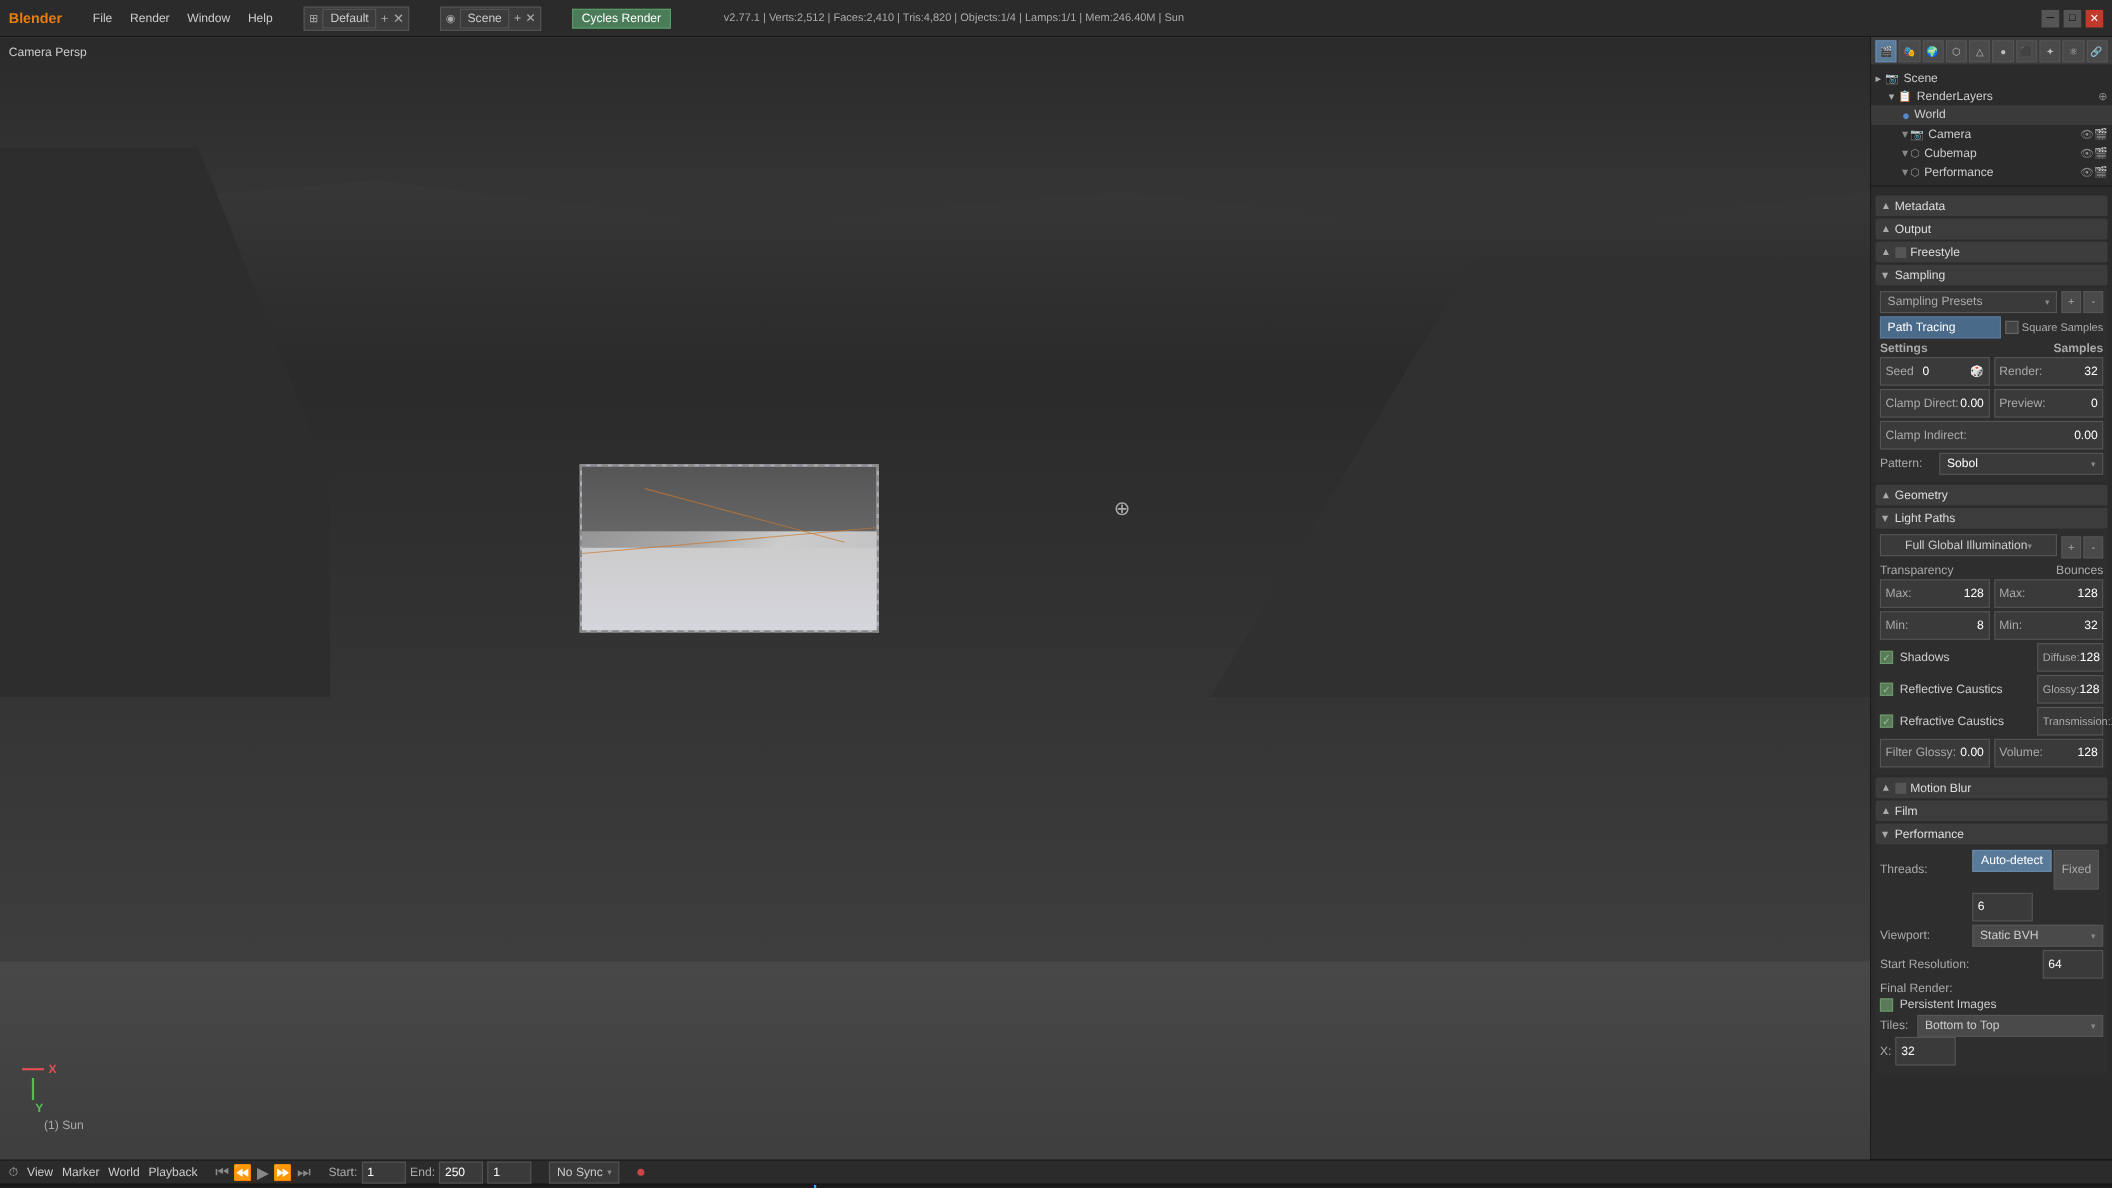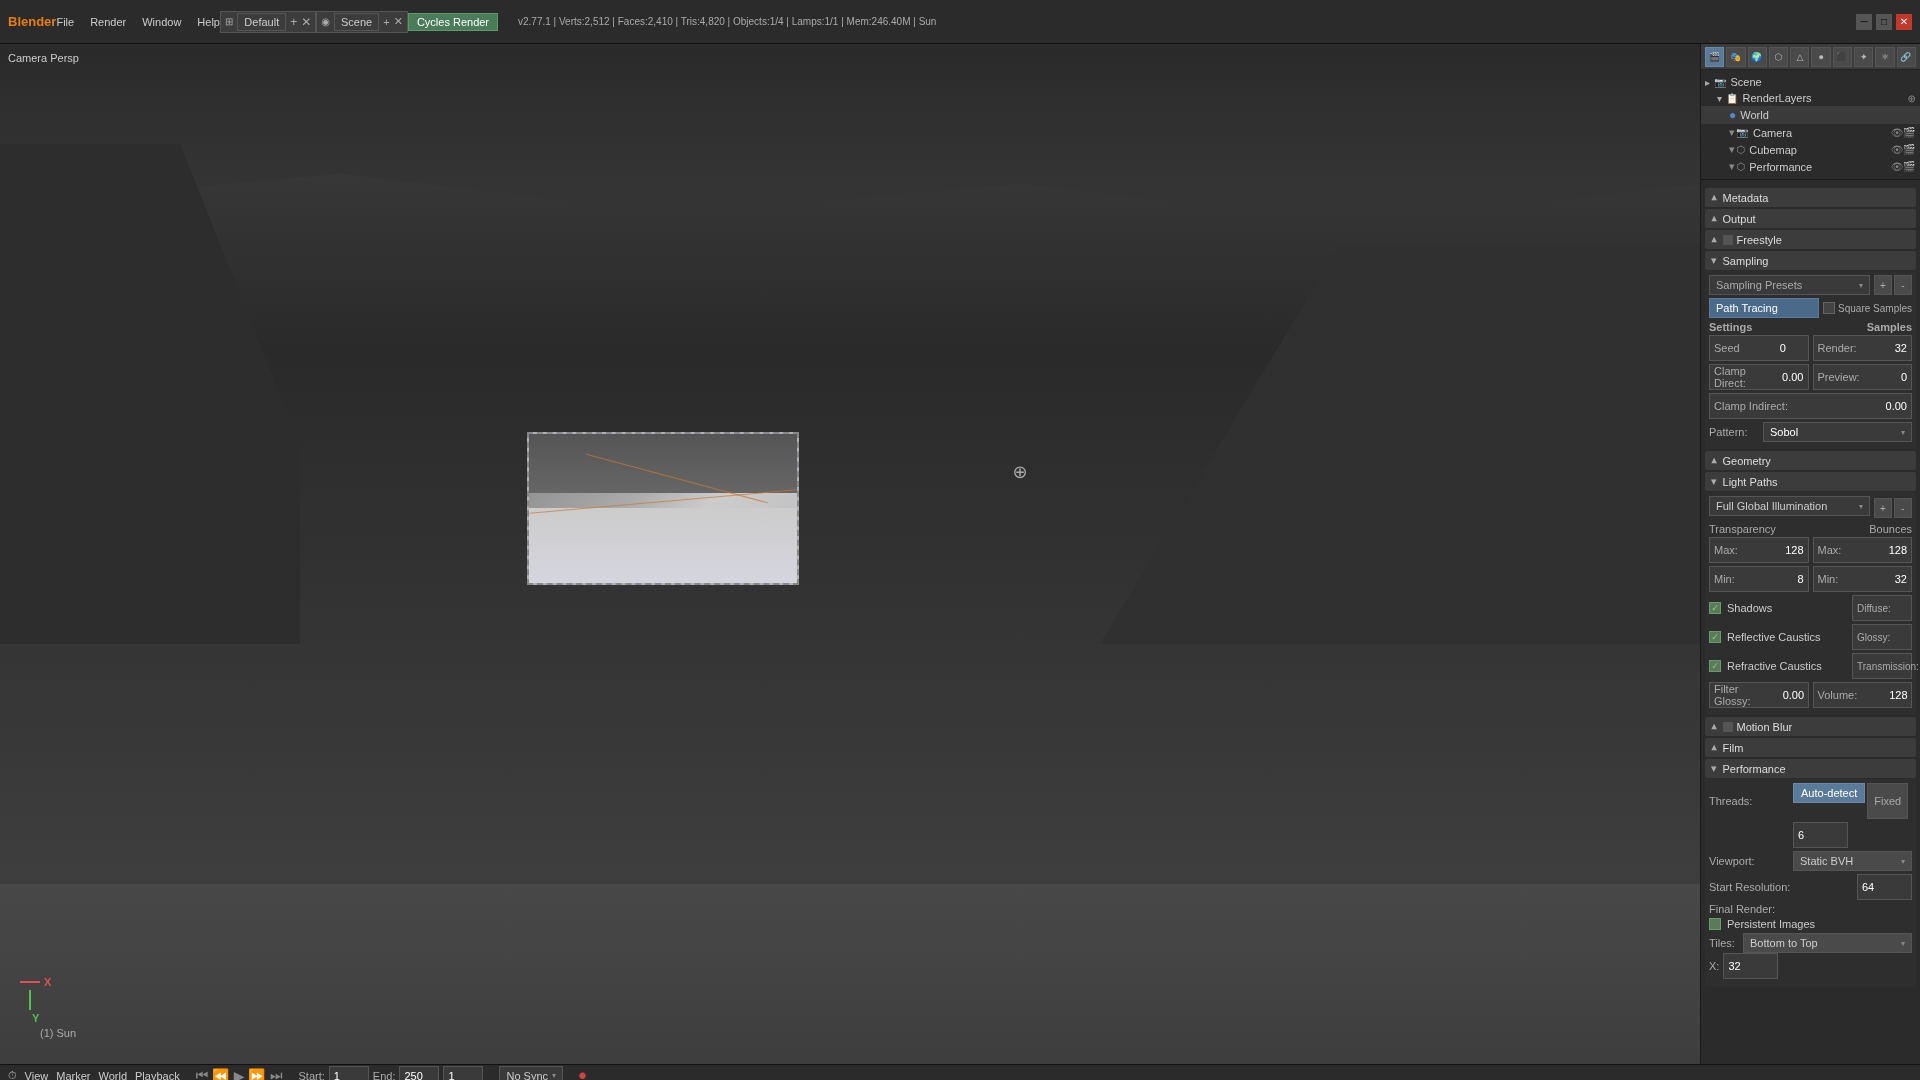--- a/index.html
+++ b/index.html
@@ -1,19 +1,19 @@
 <!DOCTYPE html>
 <html><head>
   <meta charset="utf-8">
   <style>
     * { margin: 0; padding: 0; box-sizing: border-box; }
     body { width: 1920px; height: 1080px; overflow: hidden; background: #1a1a1a; font-family: 'Segoe UI', Arial, sans-serif; font-size: 11px; color: #ccc; }
 
     
-    #header { height: 44px; background: #2b2b2b; display: flex; align-items: center; padding: 0 8px; gap: 0; border-bottom: 1px solid #111; }
+    #header { height: 34px; background: #2b2b2b; display: flex; align-items: center; padding: 0 8px; gap: 28px; border-bottom: 1px solid #111; }
     #header .logo { color: #e87d0d; font-weight: bold; font-size: 13px; }
     #header .menu-items { display: flex; gap: 16px; }
     #header .menu-item { color: #ccc; cursor: pointer; font-size: 11px; }
     #header .workspace-selector { background: #3c3c3c; border: 1px solid #555; color: #ccc; padding: 2px 6px; font-size: 11px; }
     #header .scene-selector { background: #3c3c3c; border: 1px solid #555; color: #ccc; padding: 2px 6px; font-size: 11px; }
     #header .render-engine { background: #4a7c59; border: 1px solid #5a9c69; color: #fff; padding: 2px 8px; font-size: 11px; }
     #header .status-bar { margin-left: 20px; color: #aaa; font-size: 10px; }
     #header .window-controls { margin-left: auto; display: flex; gap: 4px; }
     #header .win-btn { width: 16px; height: 16px; border: none; cursor: pointer; font-size: 10px; display: flex; align-items: center; justify-content: center; }
     #header .win-min { background: #555; }
@@ -93,21 +93,21 @@
     .prop-header .arrow { margin-right: 6px; color: #aaa; }
     .prop-header.collapsed .arrow { transform: rotate(-90deg); }
     .prop-content { padding: 4px; background: #2e2e2e; margin-bottom: 2px; }
 
     .prop-row { display: flex; align-items: center; margin-bottom: 3px; gap: 4px; }
     .prop-label { color: #aaa; font-size: 11px; min-width: 80px; }
 
     .number-field { 
       background: #3a3a3a; border: 1px solid #555; 
       color: #fff; padding: 12px 4px; font-size: 11px; height: 20px; 
-      display: flex; align-items: center; position: relative; min-width: 55px; gap: 32px;
+      display: flex; align-items: center; position: relative; min-width: 55px;
     }
 
     .checkbox-row { display: flex; align-items: center; gap: 6px; margin-bottom: 3px; }
     .cb { width: 12px; height: 12px; background: #5a7a5a; border: 1px solid #6a9a6a; display: flex; align-items: center; justify-content: center; }
     .cb.checked::after { content: '✓'; font-size: 9px; color: #8fcc8f; }
     .cb-label { color: #ccc; font-size: 11px; }
     
     .two-col { display: flex; gap: 4px; }
     .two-col > * { flex: 1; }
 
@@ -118,21 +118,21 @@
 
     .method-row { display: flex; align-items: center; gap: 4px; margin-bottom: 3px; }
     .method-dropdown { flex: 1; background: #3a3a3a; border: 1px solid #555; color: #fff; padding: 1px 6px; font-size: 11px; height: 20px; display: flex; align-items: center; cursor: pointer; }
     .method-dropdown.active { background: #4a6a8a; border-color: #5a7a9a; }
     .square-cb { display: flex; align-items: center; gap: 3px; }
     .square-cb-box { width: 12px; height: 12px; background: #444; border: 1px solid #666; }
 
     .global-illum-dropdown { 
       width: 100%; background: #3a3a3a; border: 1px solid #555; 
       color: #ccc; padding: 1px 6px; font-size: 11px; height: 20px; 
-      display: flex; align-items: center; justify-content: space-between; 
+      display: flex; align-items: center; justify-content: center; 
       margin-bottom: 4px; cursor: pointer;
     }
 
     .thread-btn { padding: 1px 7px; background: #5a7a9a; border: 1px solid #6a8aaa; color: #fff; font-size: 11px; cursor: pointer; height: 20px; display: flex; align-items: center; }
     .thread-btn-inactive { padding: 1px 6px; background: #4a4a4a; border: 1px solid #555; color: #aaa; font-size: 11px; cursor: pointer; height: 36px; display: flex; align-items: center; }
 
     .viewport-dropdown { background: #4a4a4a; border: 1px solid #555; color: #ccc; padding: 1px 6px; font-size: 11px; height: 20px; display: flex; align-items: center; justify-content: space-between; flex: 1; }
 
     
     #timeline { height: 50px; background: #1f1f1f; border-top: 1px solid #111; }

